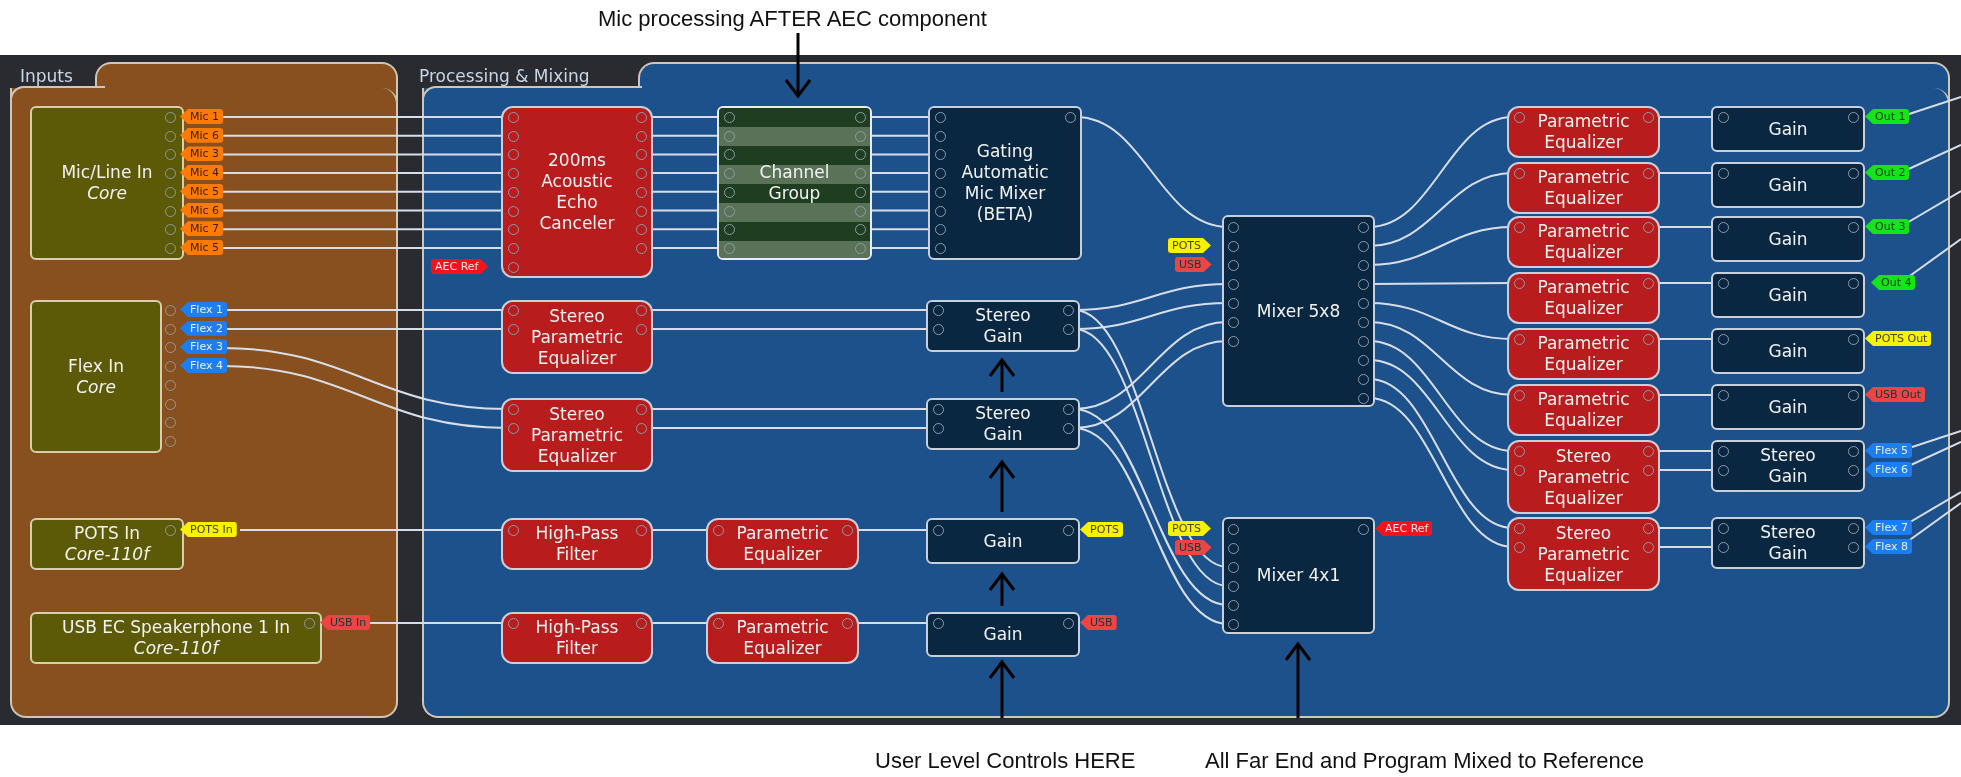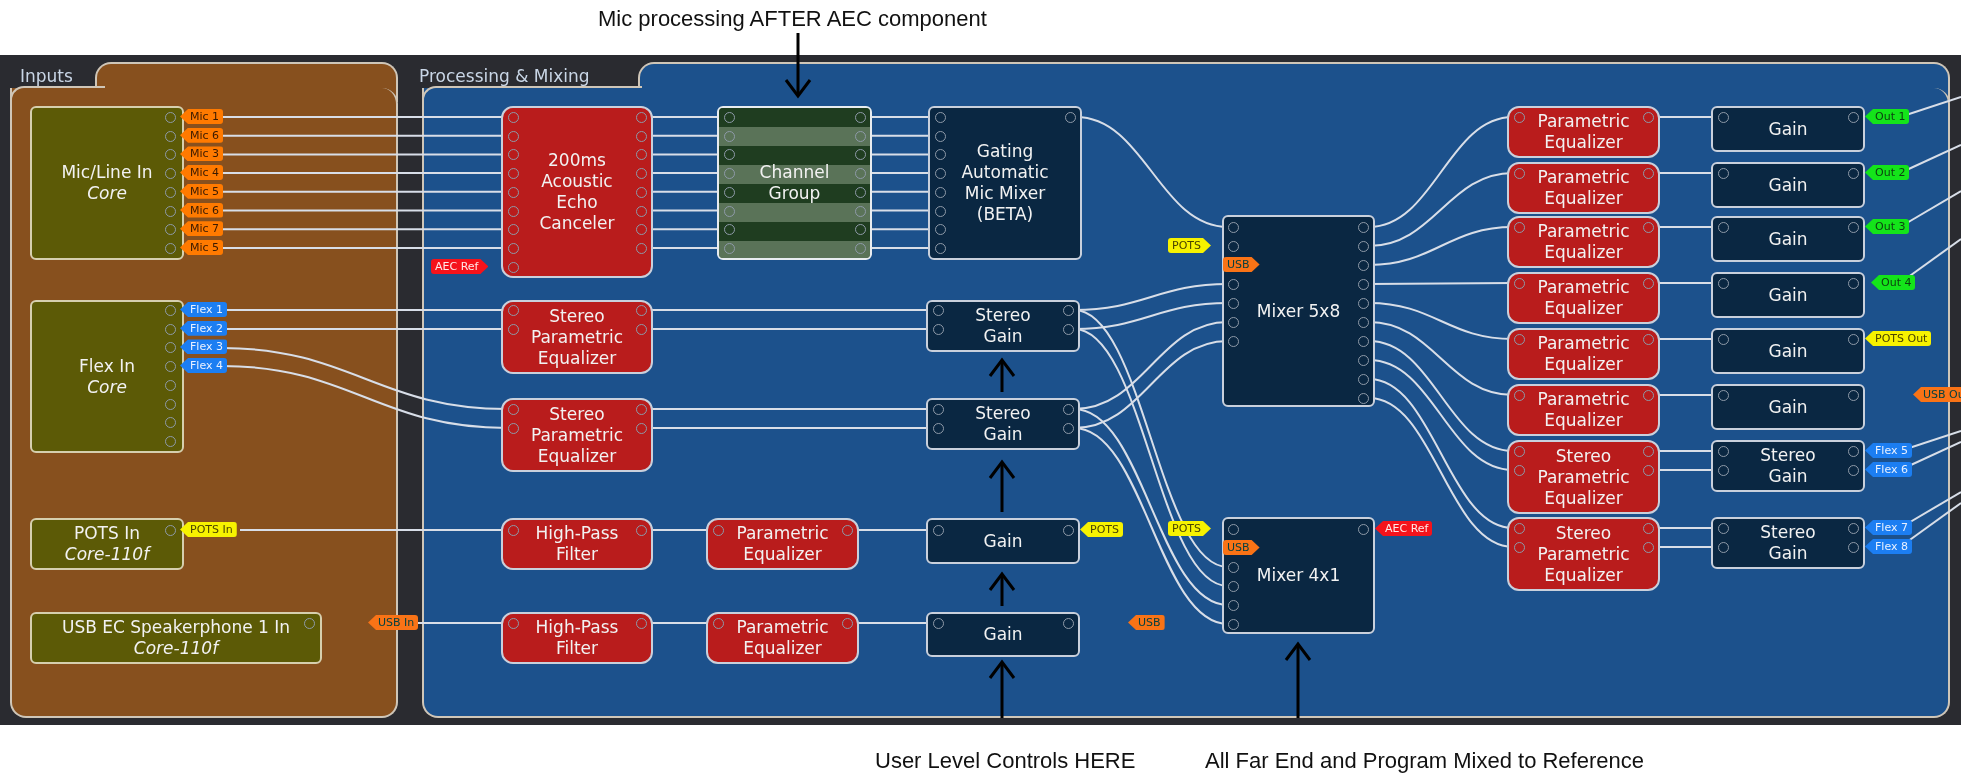--- a/index.html
+++ b/index.html
@@ -17,21 +17,21 @@
   .blk-red{background:#b91c1c;border-radius:12px;}
   .blk-navy{background:#0a2742;}
   .blk-green{background:#5a7358;border-color:#e8ecf0;}
   .label-it{font-style:italic;}
   .port{position:absolute;width:11px;height:11px;border:1.5px solid #8e9aa8;border-radius:50%;box-sizing:border-box;}
   .tag{position:absolute;height:15px;font-size:11px;line-height:15px;padding:0 4px 0 10px;border-radius:3px;white-space:nowrap;clip-path:polygon(8px 0,100% 0,100% 100%,8px 100%,0 50%);}
   .tag-l{padding:0 10px 0 4px;clip-path:polygon(0 0,calc(100% - 8px) 0,100% 50%,calc(100% - 8px) 100%,0 100%);}
   .t-orange{background:#ff7a00;color:#3a1a00;}
   .t-blue{background:#1c7ef2;color:#e8f0ff;}
   .t-yellow{background:#f7f200;color:#4a4400;}
-  .t-cyan{background:#f97316;color:#064040;margin-left:48px;}
+  .t-cyan{background:#ef4444;color:#064040;}
   .t-green{background:#14e41a;color:#0d4010;}
   .t-red{background:#f5131b;color:#ffe8e8;}
   svg#wires{position:absolute;left:0;top:0;}
   .cg-stripe{position:absolute;left:0;width:100%;}
 </style>
 </head>
 <body>
 
 <div class="annot" style="left:598px;top:6px;">Mic processing AFTER AEC component</div>
 <div class="annot" style="left:875px;top:748px;">User Level Controls HERE</div>
@@ -155,21 +155,21 @@
     <div class="port" style="left:165px;top:168.1px;"></div>
     <div class="tag t-orange" style="left:180px;top:165.1px;">Mic 4</div>
     <div class="port" style="left:165px;top:186.8px;"></div>
     <div class="tag t-orange" style="left:180px;top:183.8px;">Mic 5</div>
     <div class="port" style="left:165px;top:205.5px;"></div>
     <div class="tag t-orange" style="left:180px;top:202.5px;">Mic 6</div>
     <div class="port" style="left:165px;top:224.2px;"></div>
     <div class="tag t-orange" style="left:180px;top:221.2px;">Mic 7</div>
     <div class="port" style="left:165px;top:242.9px;"></div>
     <div class="tag t-orange" style="left:180px;top:239.9px;">Mic 5</div>
-    <div class="block blk-in" style="left:30px;top:300px;width:154px;height:153px;">
+    <div class="block blk-in" style="left:30px;top:300px;width:132px;height:153px;">
       <div>
         <div>Flex In</div>
         <div class="label-it">Core</div>
       </div>
     </div>
     <div class="port" style="left:165px;top:305px;"></div>
     <div class="tag t-blue" style="left:180px;top:302px;">Flex 1</div>
     <div class="port" style="left:165px;top:323.7px;"></div>
     <div class="tag t-blue" style="left:180px;top:320.7px;">Flex 2</div>
     <div class="port" style="left:165px;top:342.4px;"></div>

